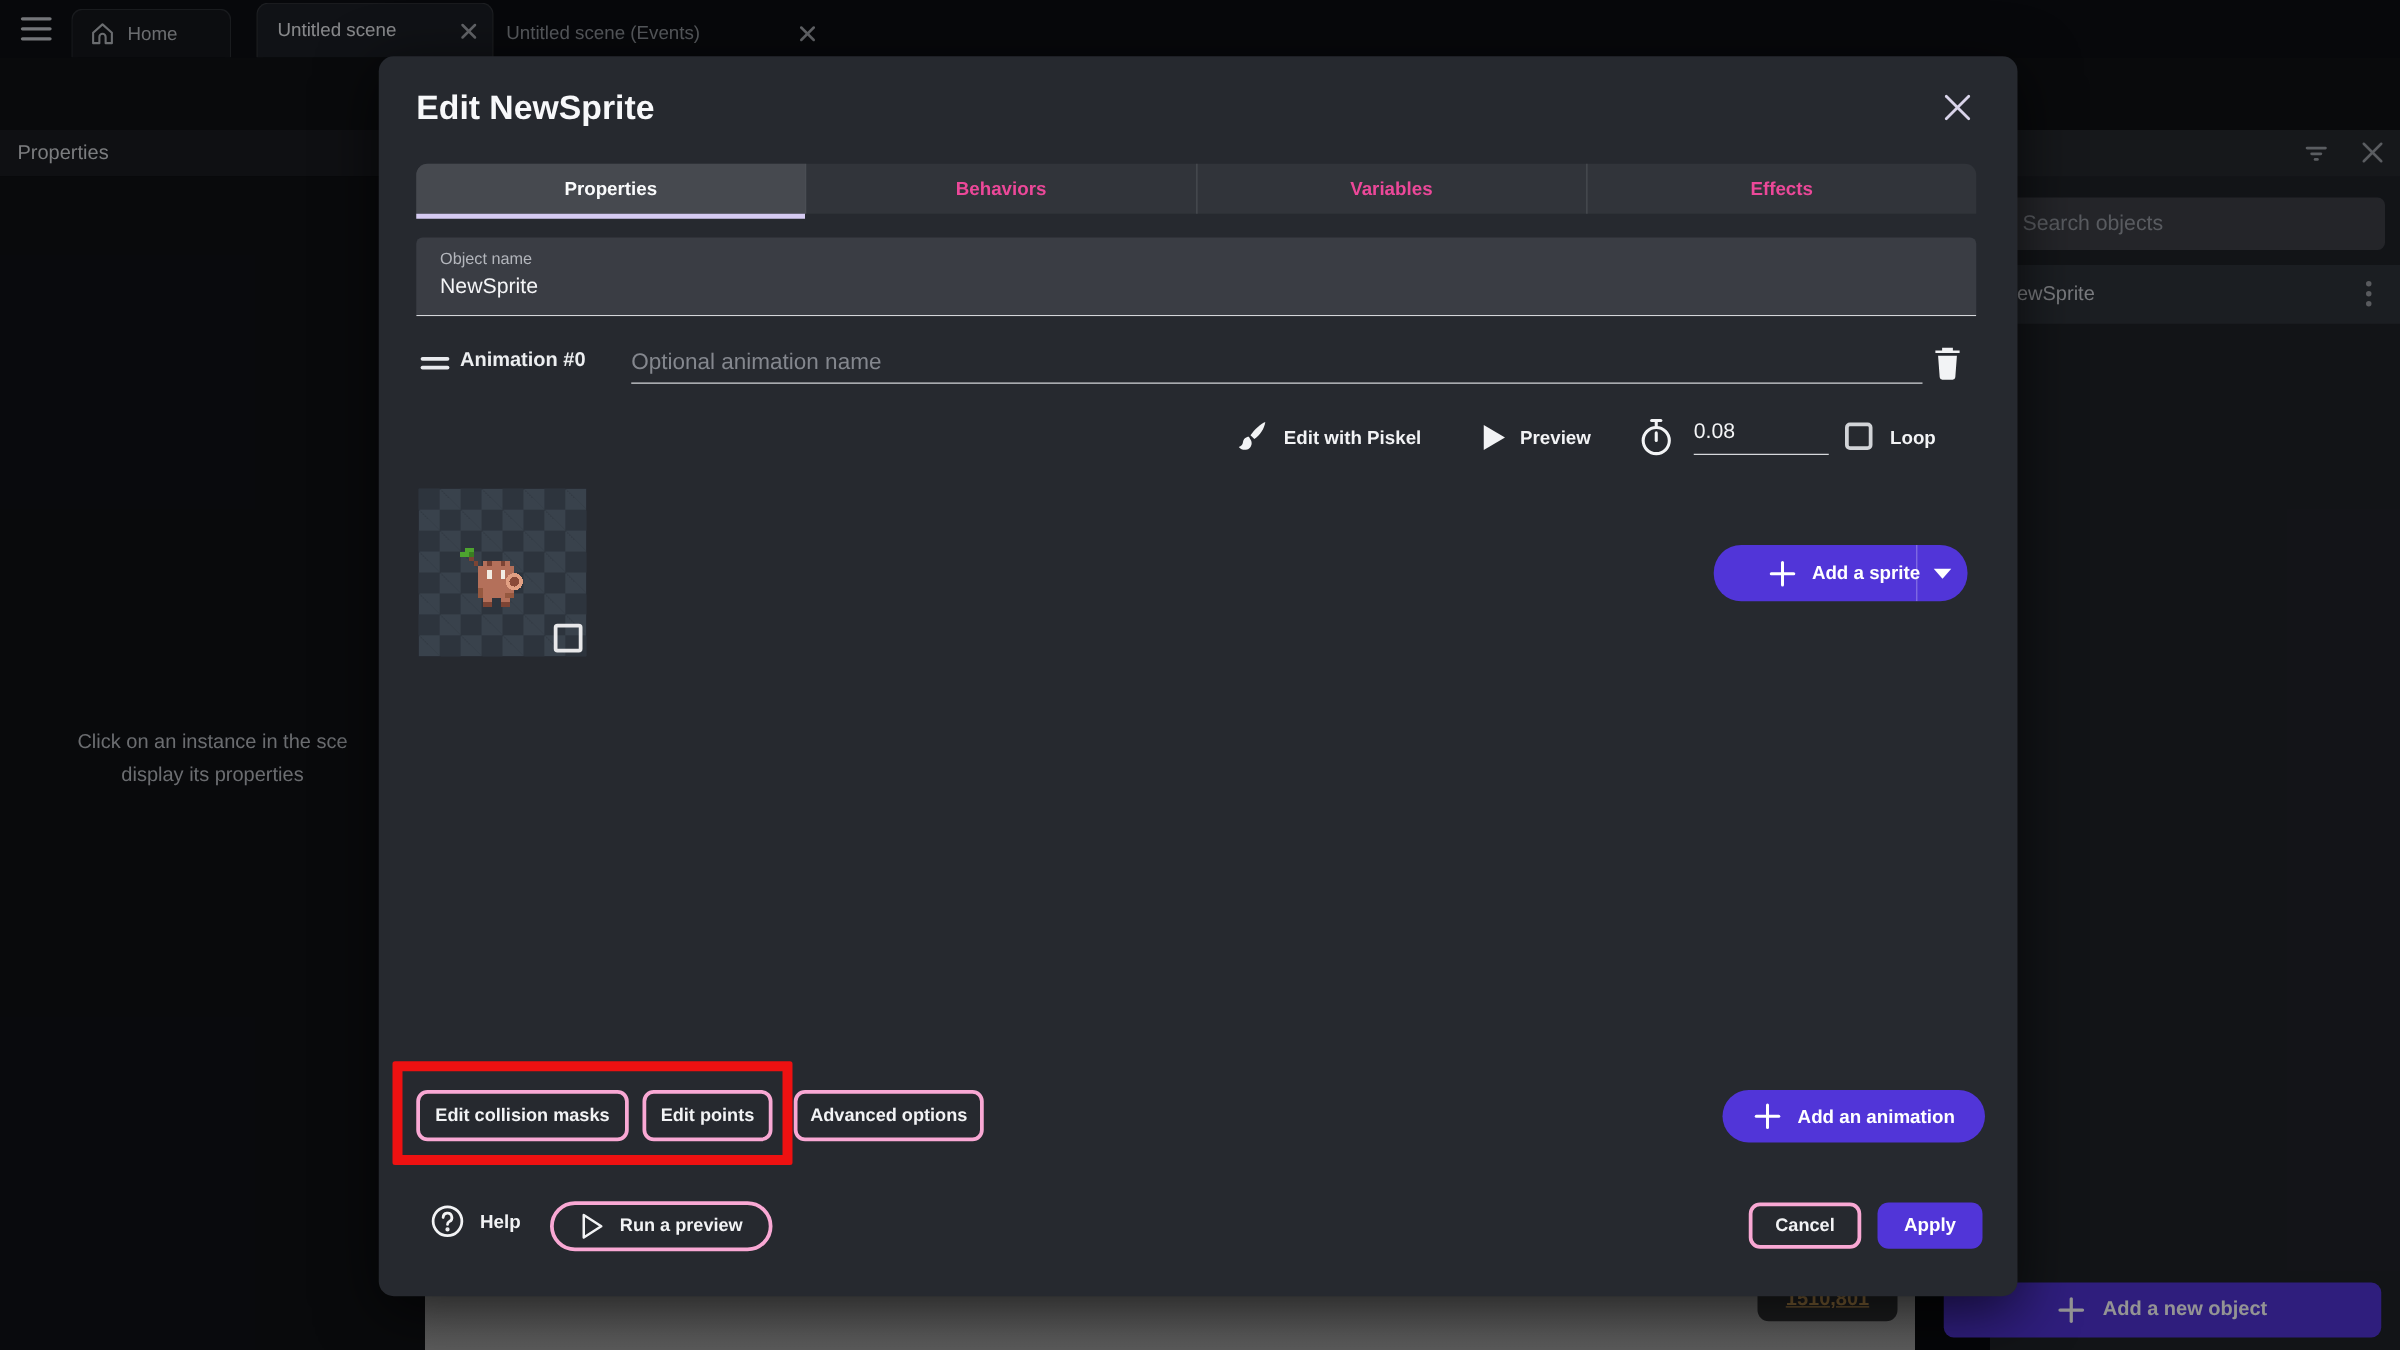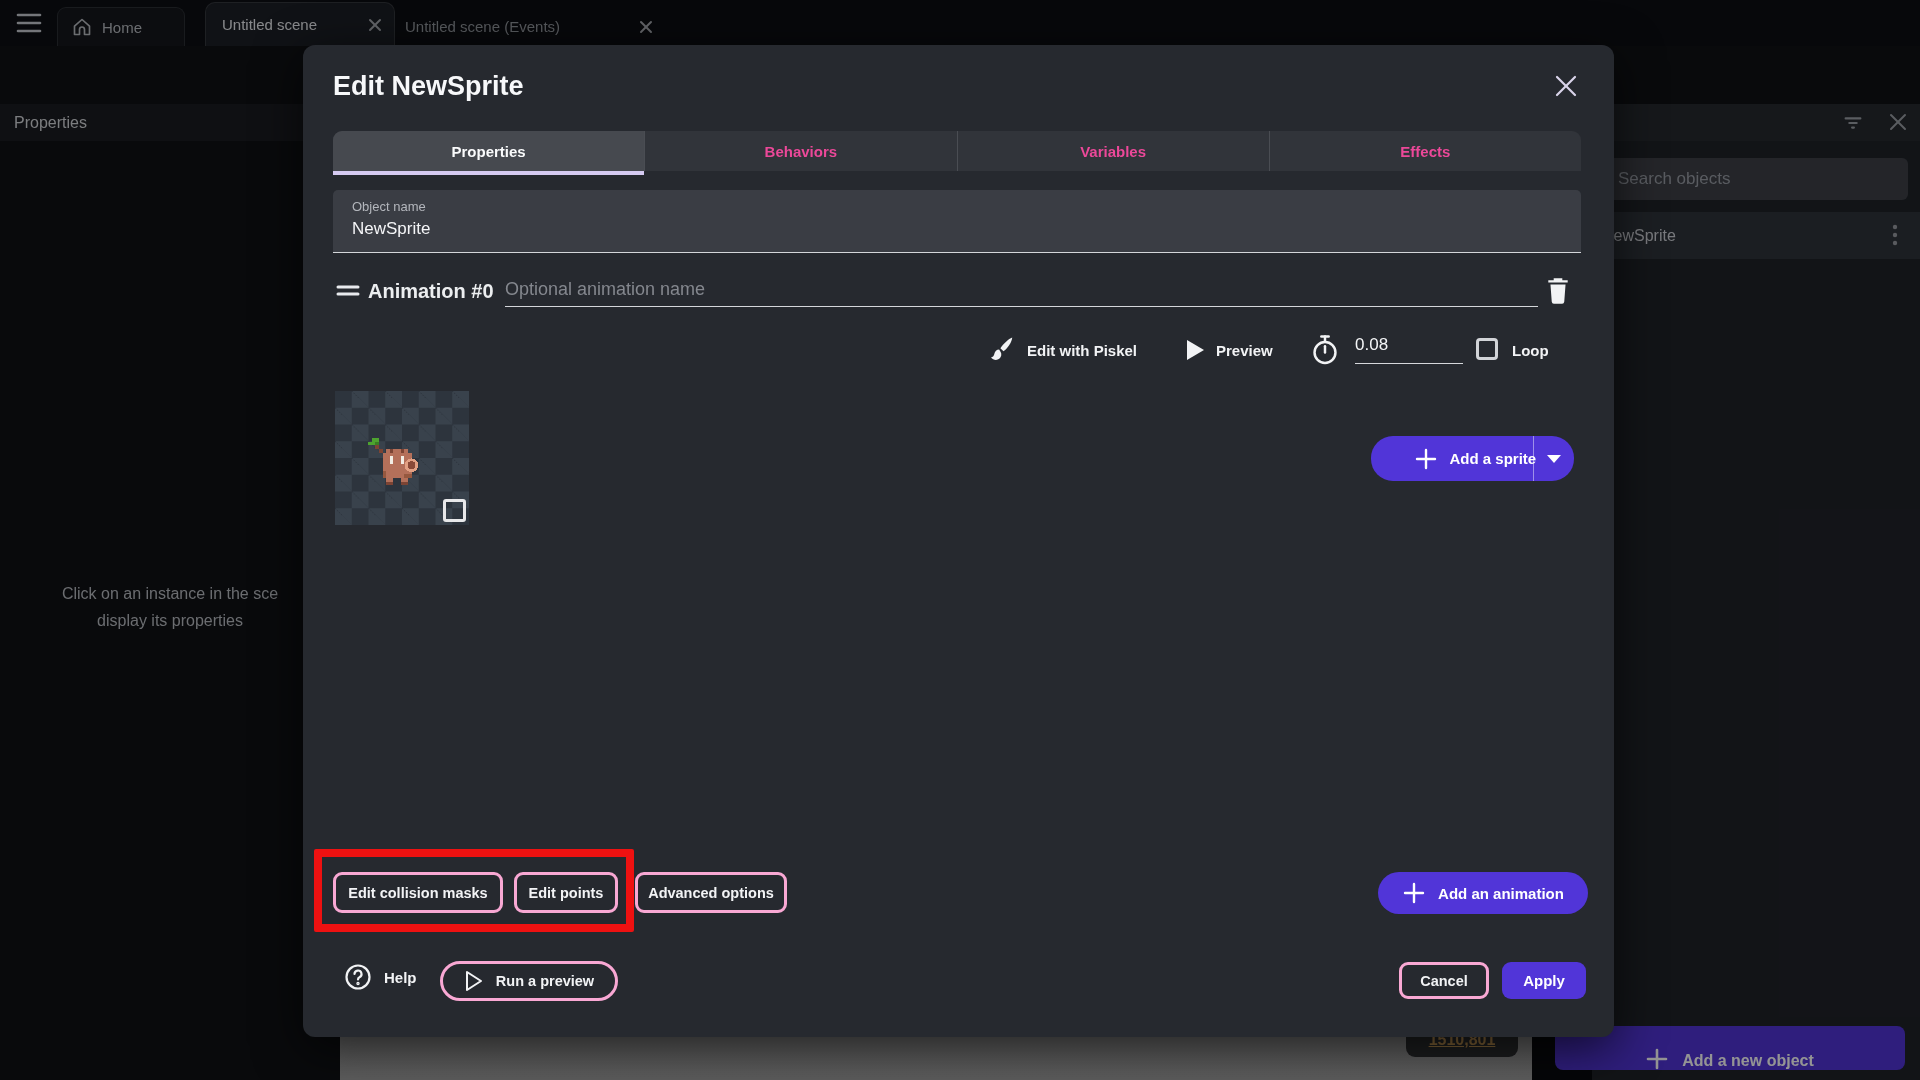--- a/index.html
+++ b/index.html
@@ -36,21 +36,21 @@
   #panel-right { position:absolute; left:1592px; top:104px; width:328px; height:976px; background:#202329; }
   #panel-right-header { position:absolute; left:0; top:0; width:328px; height:37px; background:#272a30; }
   #search-input { position:absolute; left:12px; top:54px; width:304px; height:42px; background:#3e4148;
                   border:none; outline:none; border-radius:6px; color:#e8eaee; font-size:17px;
                   padding:0 14px; font-family:"Liberation Sans",sans-serif; }
   #search-input::placeholder { color:#9a9ea6; }
   #object-row { position:absolute; left:0; top:108px; width:328px; height:47px; background:#30343b;
                 display:flex; align-items:center; color:#d0d3d9; font-size:16px; padding-left:10px; }
   #add-object-btn { position:absolute; left:1555px; top:1026px; width:350px; height:44px; border-radius:8px;
                     background:#5135d8; color:#ffffff; font-weight:700; font-size:16px;
-                    display:flex; align-items:flex-end; justify-content:center; gap:14px; }
+                    display:flex; align-items:center; justify-content:center; gap:14px; }
 
   
   #backdrop { position:absolute; inset:0; background:rgba(0,0,0,0.42); }
   #dialog { position:absolute; left:303px; top:45px; width:1311px; height:992px; background:#26292f;
             border-radius:12px; box-shadow:0 12px 48px rgba(0,0,0,.65); }
   #dlg-title { position:absolute; left:30px; top:26px; font-size:27px; font-weight:800; color:#f7f8fa; }
   #dlg-close { position:absolute; left:1250px; top:28px; color:#d9d4ea; cursor:pointer; }
   #dlg-tabbar { position:absolute; left:30px; top:86px; width:1248px; height:40px; background:#31343a;
                 border-radius:9px 9px 0 0; display:flex; }
   .dlg-tab { flex:1; display:flex; align-items:center; justify-content:center; font-size:15px;
@@ -59,21 +59,21 @@
   .dlg-tab.active { background:#46494f; color:#fafbfc; border-radius:9px 0 0 0; }
   .dlg-tab.active::after { content:""; position:absolute; left:0; right:0; bottom:-4px; height:4px;
                            background:#d6cbf2; }
   #objname-box { position:absolute; left:30px; top:145px; width:1248px; height:63px; background:#3a3d44;
                  border-radius:5px 5px 0 0; border-bottom:1px solid #d4d6da; padding:9px 0 0 19px; }
   #objname-label { font-size:13px; color:#b3b6bc; }
   #objname-value { border:none; outline:none; background:transparent; color:#f4f5f7; font-size:17px;
                    margin-top:5px; width:1200px; font-family:"Liberation Sans",sans-serif; }
   #anim-row { position:absolute; left:0; top:228px; width:1311px; height:38px; }
   #anim-handle { position:absolute; left:33px; top:10px; color:#e8eaee; }
-  #anim-label { position:absolute; left:65px; top:7px; font-size:20px; font-weight:700; color:#eceef0; }
+  #anim-label { position:absolute; left:65px; top:7px; font-size:16px; font-weight:700; color:#eceef0; }
   #anim-name-input { position:absolute; left:202px; top:0; width:1033px; height:34px; background:transparent;
                      border:none; outline:none; border-bottom:1px solid #d4d6da; color:#3b82f6;
                      font-size:18px; font-family:"Liberation Sans",sans-serif; }
   #anim-name-input::placeholder { color:#84878e; }
   #anim-trash { position:absolute; left:1242px; top:3px; color:#f2f3f5; }
   #frame-actions { position:absolute; left:0; top:288px; width:1311px; height:40px; color:#f2f3f5; }
   .fa-label { position:absolute; top:9px; font-size:15px; font-weight:700; color:#f2f3f5; }
   #frame-duration { position:absolute; left:1052px; top:2px; width:108px; background:transparent; border:none;
                     outline:none; border-bottom:1px solid #d6d8dc; color:#f4f5f7; font-size:17px;
                     padding-bottom:8px; font-family:"Liberation Sans",sans-serif; }

